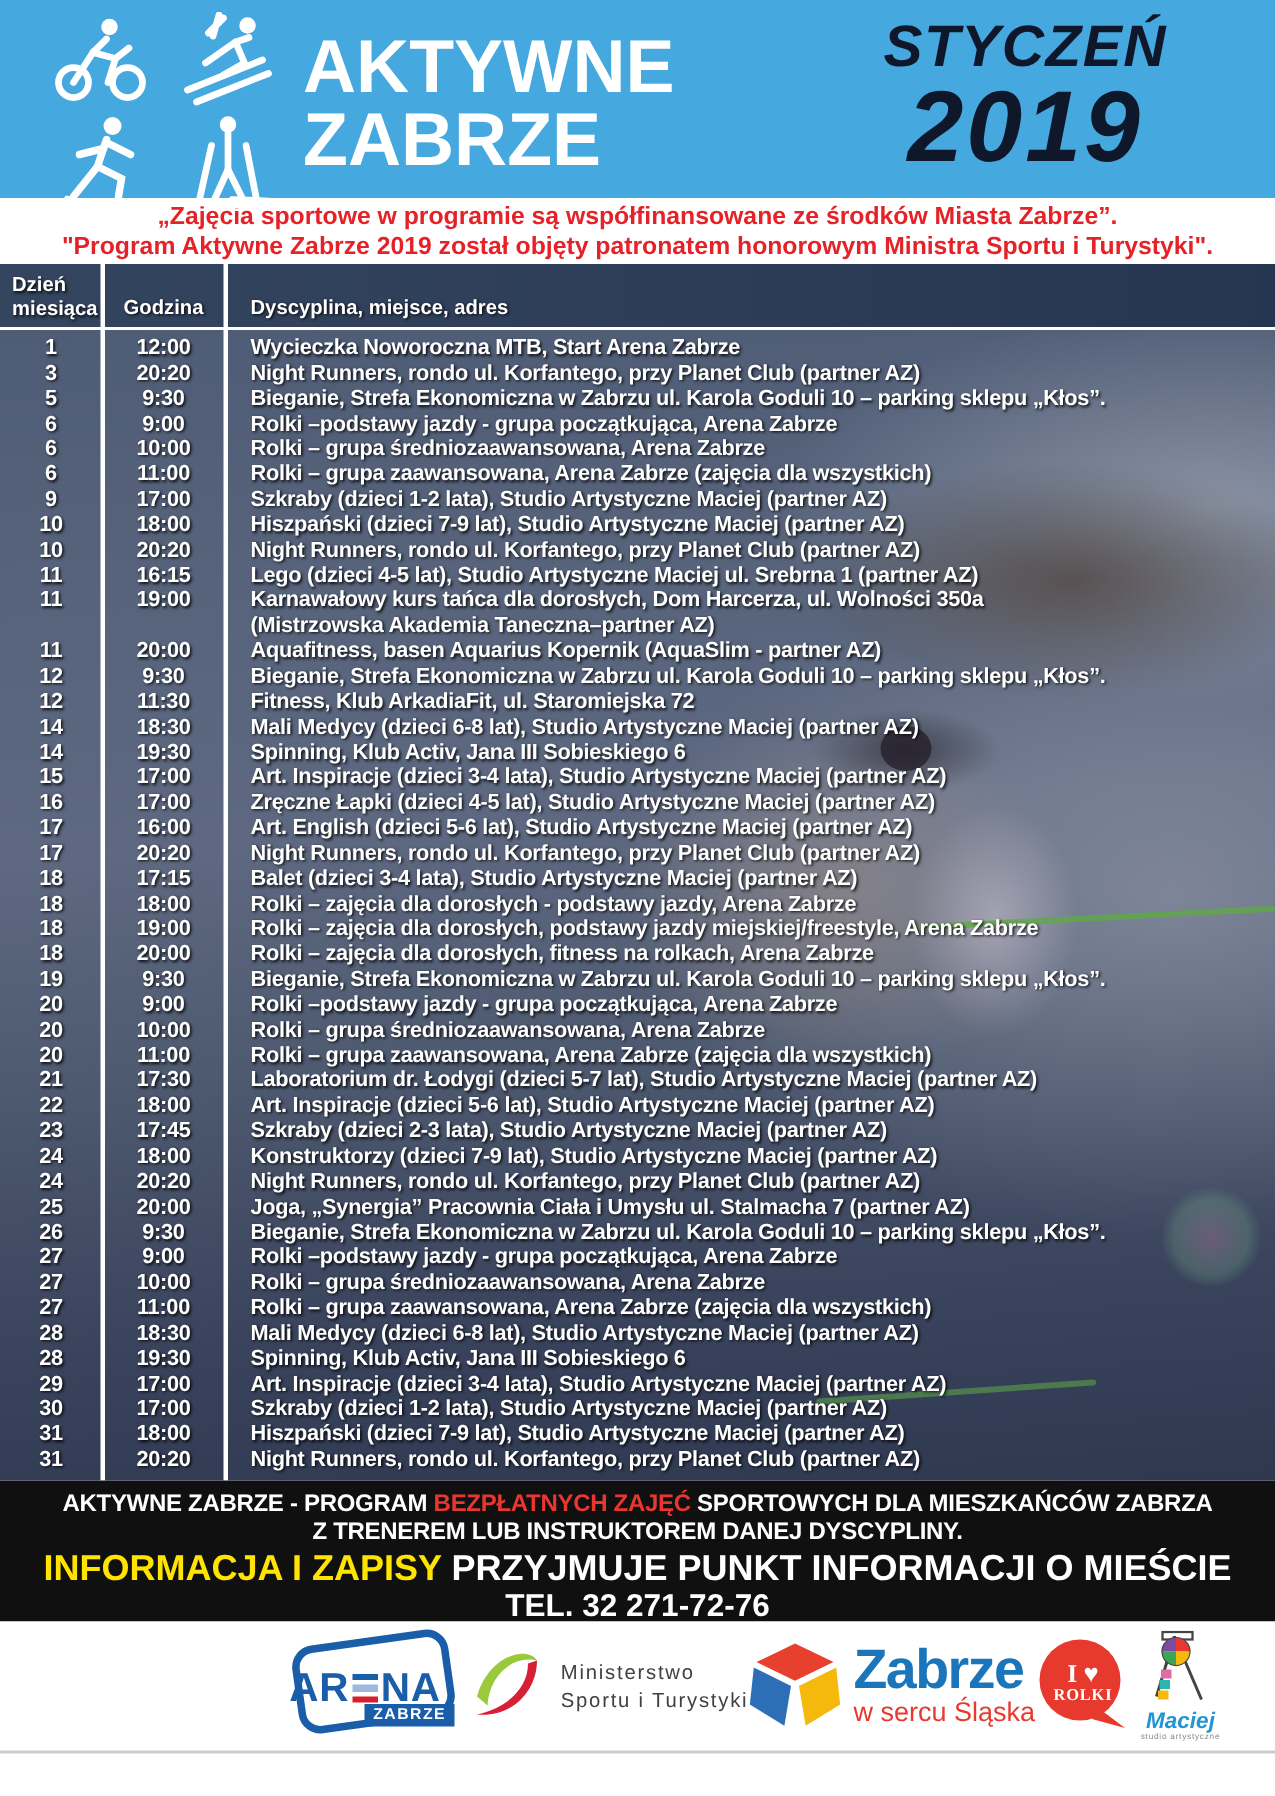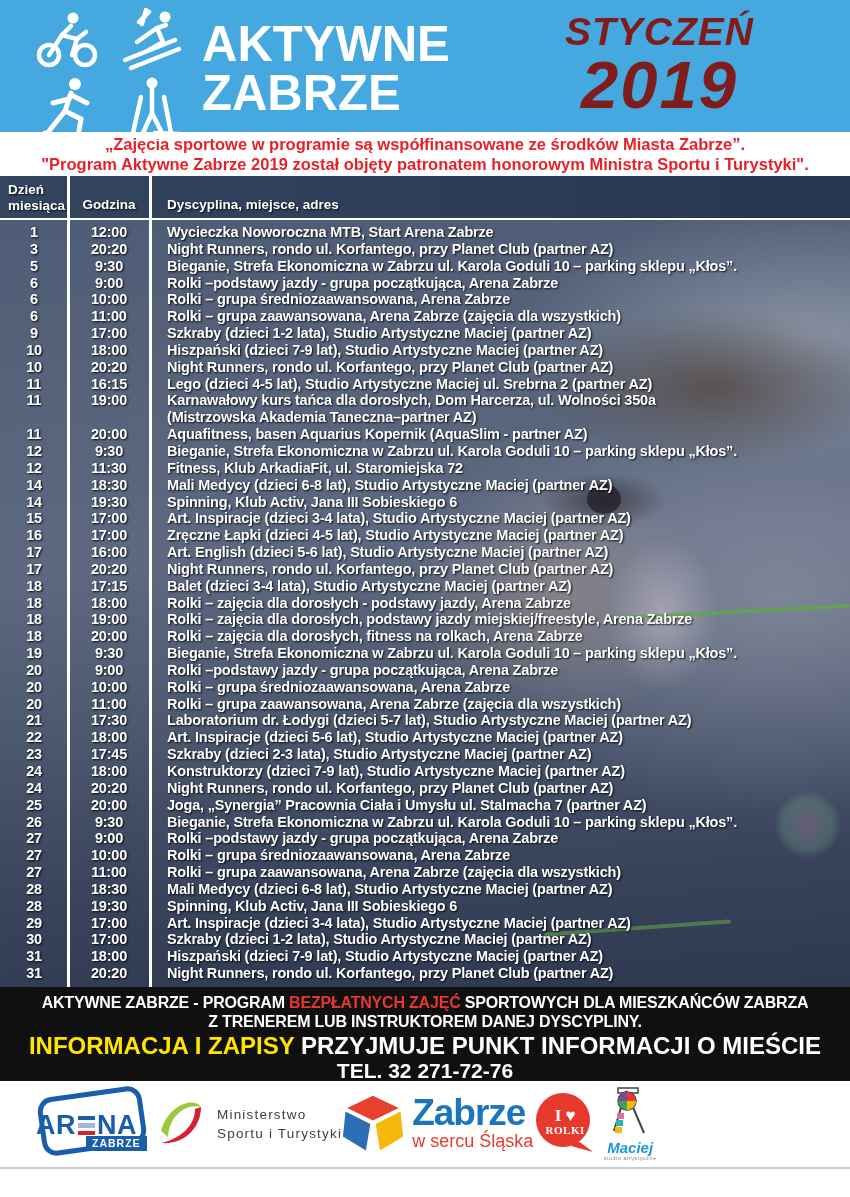--- a/index.html
+++ b/index.html
@@ -9,21 +9,21 @@
     font-family:"Liberation Sans", sans-serif; background:#fff; overflow:hidden;
   }
 
   
   .top { position:relative; height:132px; background:#45a8de; }
   .icons { position:absolute; left:32px; top:8px; width:168px; height:134px;
            display:grid; grid-template-columns:1fr 1fr; grid-template-rows:1fr 1fr; }
   .icons svg { width:70px; height:64px; }
   .title { position:absolute; left:202px; top:20px; color:#fff; font-weight:900;
            font-size:50px; line-height:0.97; letter-spacing:0px; transform:scaleX(0.98); transform-origin:left top; }
-  .monthbox { position:absolute; right:96px; top:12px; text-align:center; color:#7f1d1d;
+  .monthbox { position:absolute; right:72px; top:12px; text-align:center; color:#0f172a;
               font-style:italic; font-weight:900; }
   .month { font-size:39px; line-height:1.05; letter-spacing:1px; }
   .year  { font-size:67px; line-height:0.95; letter-spacing:2px; }
 
   
   .disclaimer { height:44px; background:#fff; display:flex; flex-direction:column;
                 align-items:center; justify-content:center; gap:1px; color:#e62229; }
   .disclaimer .l1 { font-size:16.5px; font-weight:600; }
   .disclaimer .l2 { font-size:16.5px; font-weight:800; }
 
@@ -70,21 +70,21 @@
   
   .blackbar { height:94px; background:#101010; color:#fff; text-align:center; padding-top:6px; }
   .blackbar .f1, .blackbar .f2 { font-size:16px; font-weight:800; line-height:19px; letter-spacing:-0.2px; }
   .blackbar .f3 { font-size:24px; font-weight:900; line-height:27px; margin-top:1px; }
   .blackbar .f4 { font-size:21px; font-weight:800; line-height:23px; }
   .hl-red { color:#e8372f; }
   .hl-yel { color:#ffe400; }
 
   
   .logos { height:88px; background:#fff; border-bottom:2px solid #c9cdd2;
-           display:flex; align-items:center; justify-content:flex-start; padding:0 30px; }
+           display:flex; align-items:center; justify-content:flex-end; padding:0 30px; }
   .logo { position:relative; display:flex; align-items:center; }
 
   
   .arena { width:125px; height:76px; }
   .arena svg { position:absolute; inset:0; }
   .arena .word { position:absolute; left:6px; top:24px; font-size:27px; font-weight:900;
                  color:#1a5da8; letter-spacing:0.5px; display:flex; align-items:center; }
   .arena .ebar { display:inline-flex; flex-direction:column; gap:3px; margin:0 2px; }
   .arena .ebar i { display:block; width:17px; height:4.5px; }
   .arena .sub { position:absolute; left:56px; top:50px; background:#1a5da8; color:#fff;
@@ -249,21 +249,21 @@
     <div class="c-time">20:20</div>
     <div class="c-desc">
               <div>Night Runners, rondo ul. Korfantego, przy Planet Club (partner AZ)</div>
             </div>
   </div>
 
   <div class="srow">
     <div class="c-day">11</div>
     <div class="c-time">16:15</div>
     <div class="c-desc">
-              <div>Lego (dzieci 4-5 lat), Studio Artystyczne Maciej ul. Srebrna 2 (partner AZ)</div>
+              <div>Lego (dzieci 4-5 lat), Studio Artystyczne Maciej ul. Srebrna 1 (partner AZ)</div>
             </div>
   </div>
 
   <div class="srow">
     <div class="c-day">11</div>
     <div class="c-time">19:00</div>
     <div class="c-desc">
               <div>Karnawałowy kurs tańca dla dorosłych, Dom Harcerza, ul. Wolności 350a</div>
               <div>(Mistrzowska Akademia Taneczna–partner AZ)</div>
             </div>

